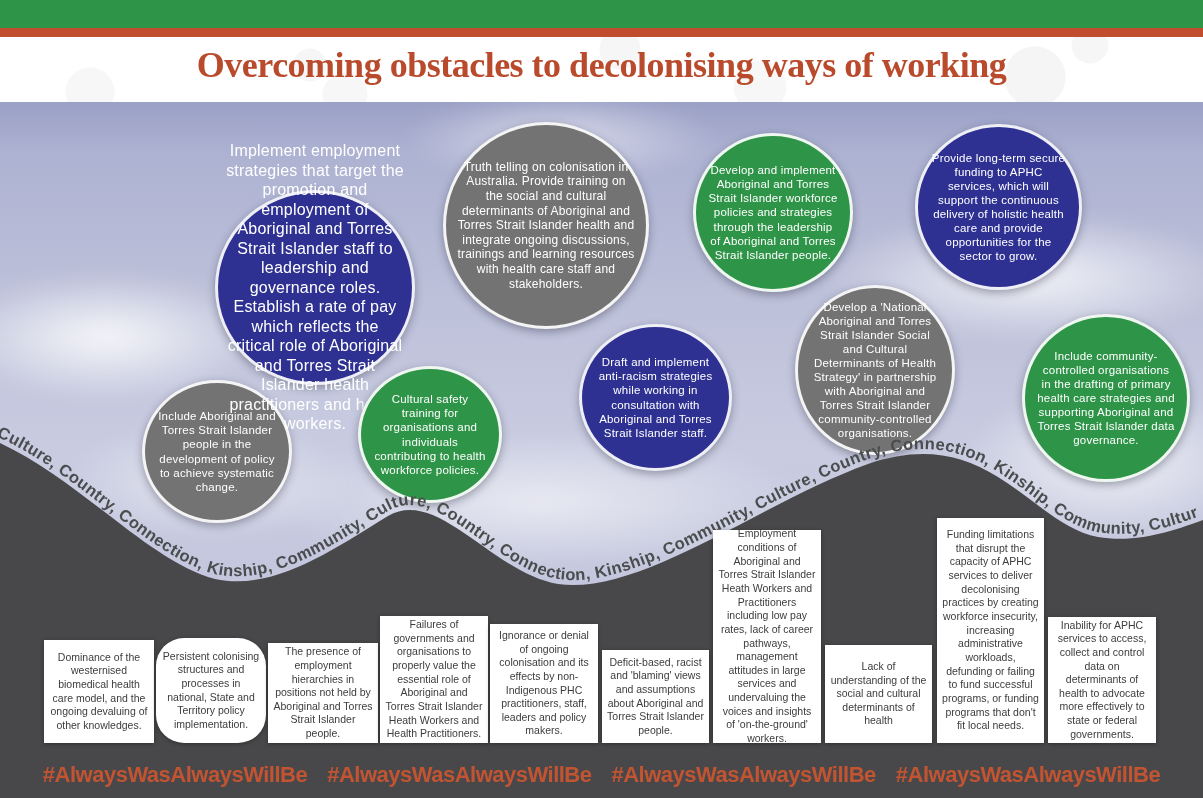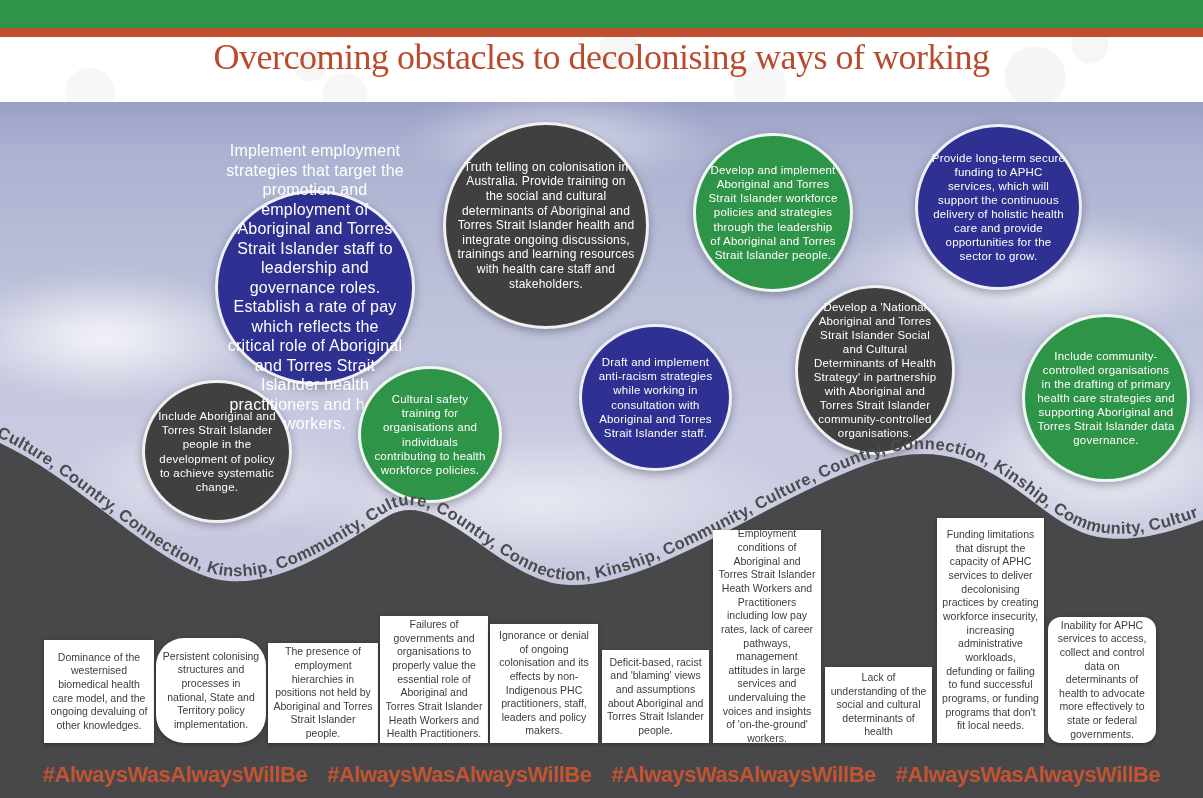--- a/index.html
+++ b/index.html
@@ -13,42 +13,42 @@
   .header-watermark { position:absolute; inset:0; opacity:.55; pointer-events:none;
     background:
       radial-gradient(circle at 310px 28px, #efefef 16px, transparent 17px),
       radial-gradient(circle at 345px 58px, #f1f1f1 22px, transparent 23px),
       radial-gradient(circle at 620px 12px, #efefef 20px, transparent 21px),
       radial-gradient(circle at 760px 50px, #f2f2f2 26px, transparent 27px),
       radial-gradient(circle at 1035px 40px, #ededed 30px, transparent 31px),
       radial-gradient(circle at 1090px 8px, #f0f0f0 18px, transparent 19px),
       radial-gradient(circle at 90px 55px, #f2f2f2 24px, transparent 25px);
   }
-  .title { position:absolute; left:0; top:36px; width:100%; text-align:center;
-    font-family:"Liberation Serif","DejaVu Serif",serif; font-size:36px; font-weight:400;
+  .title { position:absolute; left:0; top:44px; width:100%; text-align:center;
+    font-family:"Liberation Serif","DejaVu Serif",serif; font-size:36px; font-weight:700;
     color:#b94a2c; letter-spacing:-.5px; z-index:6; }
 
   
   .sky { position:absolute; left:0; top:102px; width:100%; height:500px; z-index:1;
     background:linear-gradient(180deg,#9aa0c6 0%, #adb2d2 10%, #bcc0d9 38%, #c9cce1 70%, #c2c5dc 100%); }
   .cloud { position:absolute; border-radius:50%; filter:blur(9px); pointer-events:none; }
   .cl1 { left:-60px; top:170px; width:330px; height:130px; background:radial-gradient(ellipse closest-side, rgba(255,255,255,.85), rgba(255,255,255,0)); }
   .cl2 { left:820px; top:110px; width:420px; height:130px; background:radial-gradient(ellipse closest-side, rgba(255,255,255,.8), rgba(255,255,255,0)); }
   .cl3 { left:260px; top:330px; width:560px; height:140px; background:radial-gradient(ellipse closest-side, rgba(255,255,255,.6), rgba(255,255,255,0)); }
   .cl4 { left:400px; top:-10px; width:320px; height:90px; background:radial-gradient(ellipse closest-side, rgba(255,255,255,.55), rgba(255,255,255,0)); }
   .cl5 { left:960px; top:280px; width:300px; height:160px; background:radial-gradient(ellipse closest-side, rgba(255,255,255,.7), rgba(255,255,255,0)); }
   .cl6 { left:60px; top:320px; width:300px; height:120px; background:radial-gradient(ellipse closest-side, rgba(255,255,255,.55), rgba(255,255,255,0)); }
 
   
   .circle { position:absolute; border-radius:50%; display:flex; align-items:center; justify-content:center;
     text-align:center; color:#fff; z-index:2; border:3px solid rgba(255,255,255,.92);
     box-shadow:0 3px 9px rgba(40,40,60,.38); }
   .circle span { display:block; padding:12px; font-size:11.5px; line-height:1.22; letter-spacing:.2px; }
   .green  { background:#2e9447; }
-  .orange { background:#404040; }
+  .orange { background:#737373; }
   .blue   { background:#2e3192; }
   .circ1  { left:26px;  top:244px; width:154px; height:154px; }
   .circ2  { left:142px; top:380px; width:150px; height:143px; }
   .circ3  { left:215px; top:190px; width:200px; height:195px; }
   .circ3 span { font-size:16px; padding:8px; }
   .circ4  { left:358px; top:366px; width:144px; height:137px; }
   .circ5  { left:443px; top:122px; width:206px; height:207px; }
   .circ5 span { font-size:12px; padding:10px; }
   .circ6  { left:579px; top:324px; width:153px; height:147px; }
   .circ7  { left:693px; top:133px; width:160px; height:159px; }
@@ -66,23 +66,23 @@
     display:flex; align-items:center; justify-content:center; text-align:center;
     box-shadow:0 1px 4px rgba(0,0,0,.35); }
   .obstacle span { padding:6px 5px; font-size:10.5px; line-height:1.3; color:#3c3c3e; }
   .b1  { left:44px;   width:110px; height:103px; }
   .b2  { left:156px;  width:110px; height:105px;border-radius:28px; }
   .b3  { left:268px;  width:110px; height:100px; }
   .b4  { left:380px;  width:108px; height:127px; }
   .b5  { left:490px;  width:108px; height:119px; }
   .b6  { left:602px;  width:107px; height:93px; }
   .b7  { left:713px;  width:108px; height:213px; }
-  .b8  { left:825px;  width:107px; height:76px; }
+  .b8  { left:825px;  width:107px; height:98px; }
   .b9  { left:937px;  width:107px; height:225px; }
-  .b10 { left:1048px; width:108px; height:126px;border-radius:13px; }
+  .b10 { left:1048px; width:108px; height:126px; }
 
   
   .hashtag-row { position:absolute; left:0; bottom:10px; width:100%; display:flex;
     justify-content:center; gap:20px; z-index:4; }
   .hashtag { font-size:22px; font-weight:bold; color:#c25432; letter-spacing:-.5px; }
 </style>
 </head>
 <body>
 
 <div class="poster">

